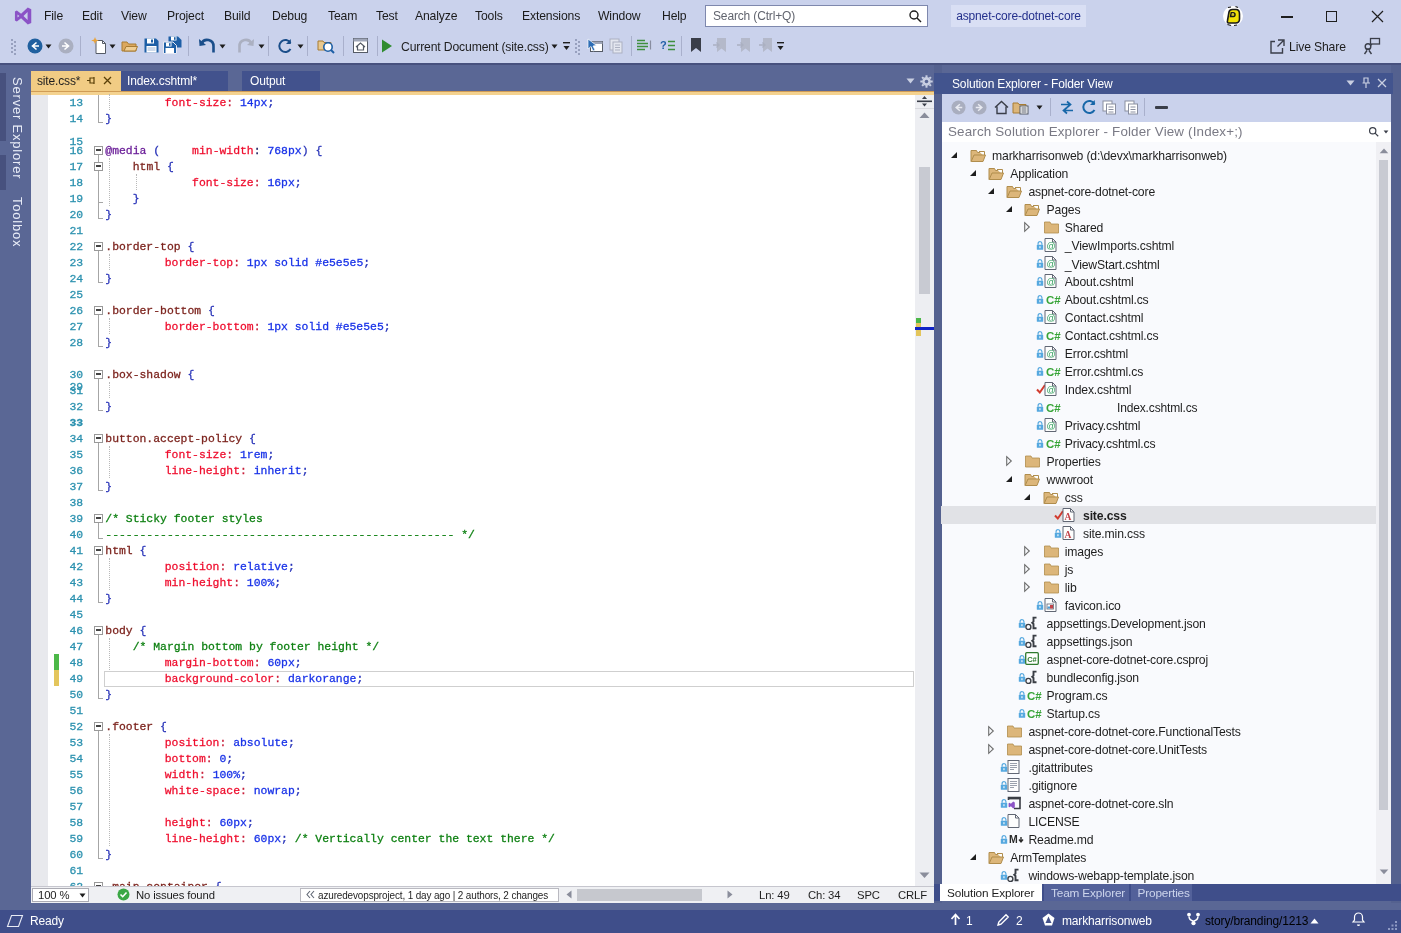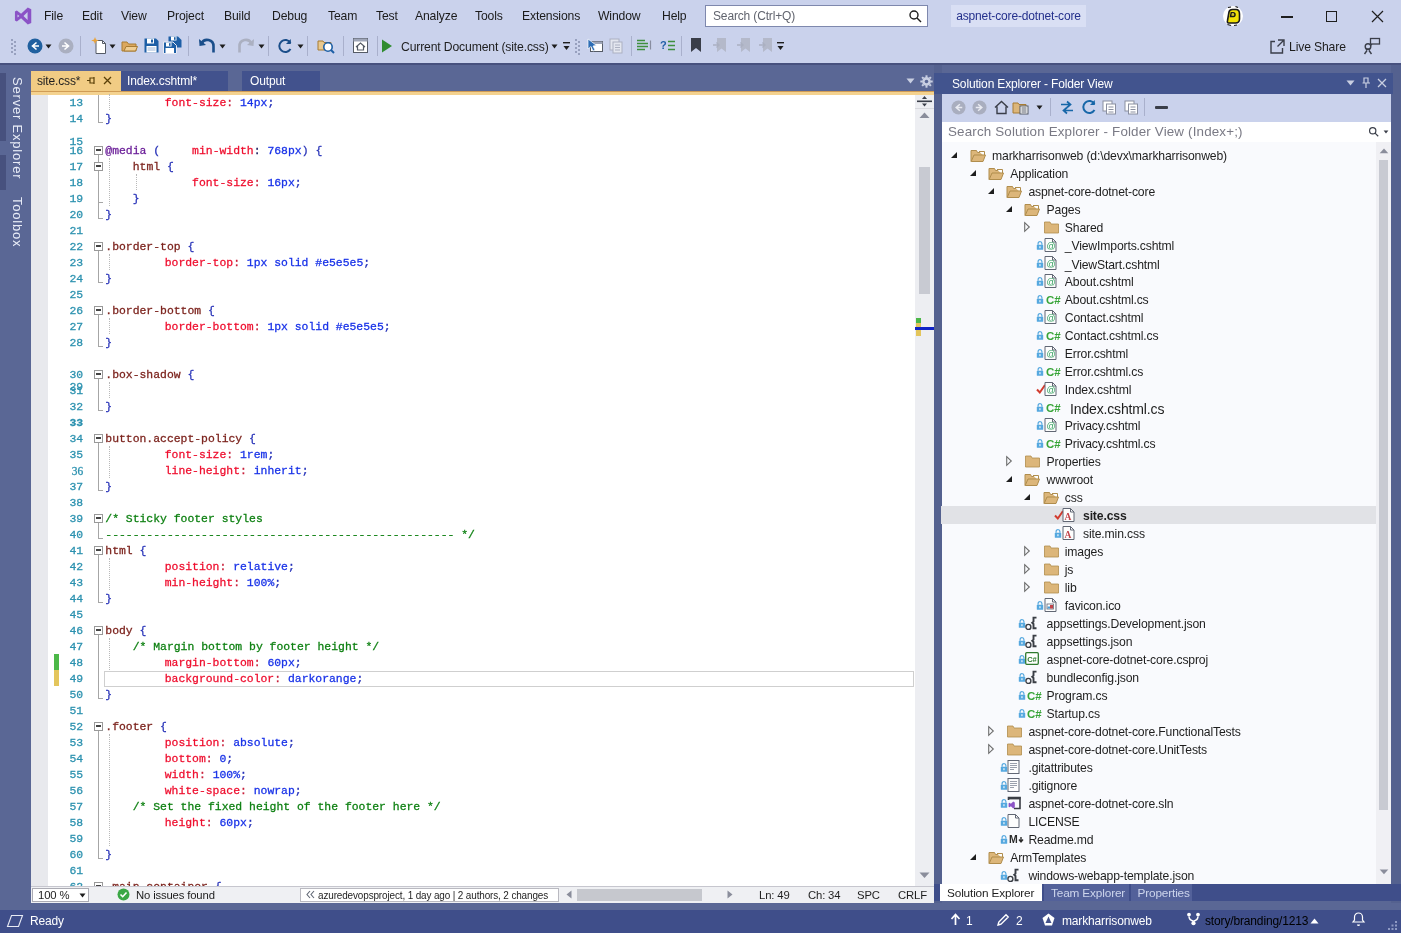--- a/index.html
+++ b/index.html
@@ -292,22 +292,22 @@
     <div class="mono" style="left:0px;top:544.0px;">    <span class="tC">/* Margin bottom by footer height */</span></div>
     <div class="mono" style="left:0px;top:560.0px;">    <span class="tP">margin-bottom</span><span style="color:#C81F3A">:</span> <span class="tV">60px</span><span style="color:#2430B8">;</span></div>
     <div class="mono" style="left:0px;top:576.0px;">    <span class="tP">background-color</span><span style="color:#C81F3A">:</span> <span class="tV">darkorange</span><span style="color:#2430B8">;</span></div>
     <div class="mono" style="left:0px;top:592.0px;"><span class="tB">}</span></div>
     <div class="mono" style="left:0px;top:608.0px;"></div>
     <div class="mono" style="left:0px;top:624.0px;"><span class="tS">.footer</span> <span class="tB">{</span></div>
     <div class="mono" style="left:0px;top:640.0px;">    <span class="tP">position</span><span style="color:#C81F3A">:</span> <span class="tV">absolute</span><span style="color:#2430B8">;</span></div>
     <div class="mono" style="left:0px;top:656.0px;">    <span class="tP">bottom</span><span style="color:#C81F3A">:</span> <span class="tV">0</span><span style="color:#2430B8">;</span></div>
     <div class="mono" style="left:0px;top:672.0px;">    <span class="tP">width</span><span style="color:#C81F3A">:</span> <span class="tV">100%</span><span style="color:#2430B8">;</span></div>
     <div class="mono" style="left:0px;top:688.0px;">    <span class="tP">white-space</span><span style="color:#C81F3A">:</span> <span class="tV">nowrap</span><span style="color:#2430B8">;</span></div>
-    <div class="mono" style="left:0px;top:704.0px;">    <span class="tC">/* Set the fixed height of the footer here */</span></div>
     <div class="mono" style="left:0px;top:720.0px;">    <span class="tP">height</span><span style="color:#C81F3A">:</span> <span class="tV">60px</span><span style="color:#2430B8">;</span></div>
+    <div class="mono" style="left:0px;top:736.0px;">    <span class="tP">line-height</span><span style="color:#C81F3A">:</span> <span class="tV">60px</span><span style="color:#2430B8">;</span> <span class="tC">/* Vertically center the text there */</span></div>
     <div class="mono" style="left:0px;top:752.0px;"><span class="tB">}</span></div>
     <div class="mono" style="left:0px;top:768.0px;"></div>
     <div class="mono" style="left:0px;top:784.0px;"><span class="tS">.main-container</span> <span class="tB">{</span></div>
   </div>
 <div style="left:60px;top:94.5px;width:23.2px;height:791.5px;overflow:hidden;">
     <div class="mono" style="left:0px;top:0.0px;width:23.2px;text-align:right;color:#2B91AF;">13</div>
     <div class="mono" style="left:0px;top:16.0px;width:23.2px;text-align:right;color:#2B91AF;">14</div>
     <div class="mono" style="left:0px;top:32.0px;width:23.2px;text-align:right;color:#2B91AF;margin-top:7px;">15</div>
     <div class="mono" style="left:0px;top:48.0px;width:23.2px;text-align:right;color:#2B91AF;">16</div>
     <div class="mono" style="left:0px;top:64.0px;width:23.2px;text-align:right;color:#2B91AF;">17</div>
@@ -322,21 +322,21 @@
     <div class="mono" style="left:0px;top:208.0px;width:23.2px;text-align:right;color:#2B91AF;">26</div>
     <div class="mono" style="left:0px;top:224.0px;width:23.2px;text-align:right;color:#2B91AF;">27</div>
     <div class="mono" style="left:0px;top:240.0px;width:23.2px;text-align:right;color:#2B91AF;">28</div>
     <div class="mono" style="left:0px;top:256.0px;width:23.2px;text-align:right;color:#2B91AF;margin-top:28px;">29</div>
     <div class="mono" style="left:0px;top:272.0px;width:23.2px;text-align:right;color:#2B91AF;">30</div>
     <div class="mono" style="left:0px;top:288.0px;width:23.2px;text-align:right;color:#2B91AF;">31</div>
     <div class="mono" style="left:0px;top:304.0px;width:23.2px;text-align:right;color:#2B91AF;">32</div>
     <div class="mono" style="left:0px;top:320.0px;width:23.2px;text-align:right;color:#2B91AF;font-weight:bold;">33</div>
     <div class="mono" style="left:0px;top:336.0px;width:23.2px;text-align:right;color:#2B91AF;">34</div>
     <div class="mono" style="left:0px;top:352.0px;width:23.2px;text-align:right;color:#2B91AF;">35</div>
-    <div class="mono" style="left:0px;top:368.0px;width:23.2px;text-align:right;color:#2B91AF;font-family:Liberation Serif, serif;">36</div>
+    <div class="mono" style="left:0px;top:368.0px;width:23.2px;text-align:right;color:#2B91AF;">36</div>
     <div class="mono" style="left:0px;top:384.0px;width:23.2px;text-align:right;color:#2B91AF;">37</div>
     <div class="mono" style="left:0px;top:400.0px;width:23.2px;text-align:right;color:#2B91AF;">38</div>
     <div class="mono" style="left:0px;top:416.0px;width:23.2px;text-align:right;color:#2B91AF;">39</div>
     <div class="mono" style="left:0px;top:432.0px;width:23.2px;text-align:right;color:#2B91AF;">40</div>
     <div class="mono" style="left:0px;top:448.0px;width:23.2px;text-align:right;color:#2B91AF;">41</div>
     <div class="mono" style="left:0px;top:464.0px;width:23.2px;text-align:right;color:#2B91AF;">42</div>
     <div class="mono" style="left:0px;top:480.0px;width:23.2px;text-align:right;color:#2B91AF;">43</div>
     <div class="mono" style="left:0px;top:496.0px;width:23.2px;text-align:right;color:#2B91AF;">44</div>
     <div class="mono" style="left:0px;top:512.0px;width:23.2px;text-align:right;color:#2B91AF;">45</div>
     <div class="mono" style="left:0px;top:528.0px;width:23.2px;text-align:right;color:#2B91AF;">46</div>
@@ -656,21 +656,21 @@
   </svg>
 <div class="ui" style="left:1064.8px;top:382.5px;font-size:12.2px;">Index.cshtml</div>
 <svg style="left:1036.1px;top:402.5px" width="8" height="10" viewBox="0 0 8 10">
 <path d="M2.1 3.8 V2.6 a1.9 1.9 0 0 1 3.8 0 V3.8" fill="none" stroke="#55A8DF" stroke-width="1.2"></path>
 <rect x="0.8" y="3.8" width="6.4" height="5" rx="0.6" fill="#55A8DF"></rect>
 <rect x="3.4" y="5.2" width="1.1" height="2" fill="#fff"></rect>
   </svg>
 <svg style="left:1045.6px;top:401px" width="16" height="12" viewBox="0 0 16 12">
     <text x="0" y="10.5" font-size="11.5" font-weight="bold" fill="#37A437" font-family="Liberation Sans">C#</text>
   </svg>
-<div class="ui" style="left:1070px;top:400.5px;font-size:14px;">Index.cshtml.cs</div>
+<div class="ui" style="left:1117px;top:400.5px;font-size:12px;">Index.cshtml.cs</div>
 <svg style="left:1036.1px;top:420.5px" width="8" height="10" viewBox="0 0 8 10">
 <path d="M2.1 3.8 V2.6 a1.9 1.9 0 0 1 3.8 0 V3.8" fill="none" stroke="#55A8DF" stroke-width="1.2"></path>
 <rect x="0.8" y="3.8" width="6.4" height="5" rx="0.6" fill="#55A8DF"></rect>
 <rect x="3.4" y="5.2" width="1.1" height="2" fill="#fff"></rect>
   </svg>
 <svg style="left:1043.6px;top:418px" width="13" height="14" viewBox="0 0 13 14">
 <path d="M1 0.5 H8.5 L12 4 V13.5 H1z" fill="#FDFDFD" stroke="#616774"></path>
 <path d="M8.5 0.5 V4 H12" fill="none" stroke="#616774"></path>
     <text x="2.5" y="11" font-size="9" fill="#2E9E5B" font-family="Liberation Sans">@</text>
   </svg>

